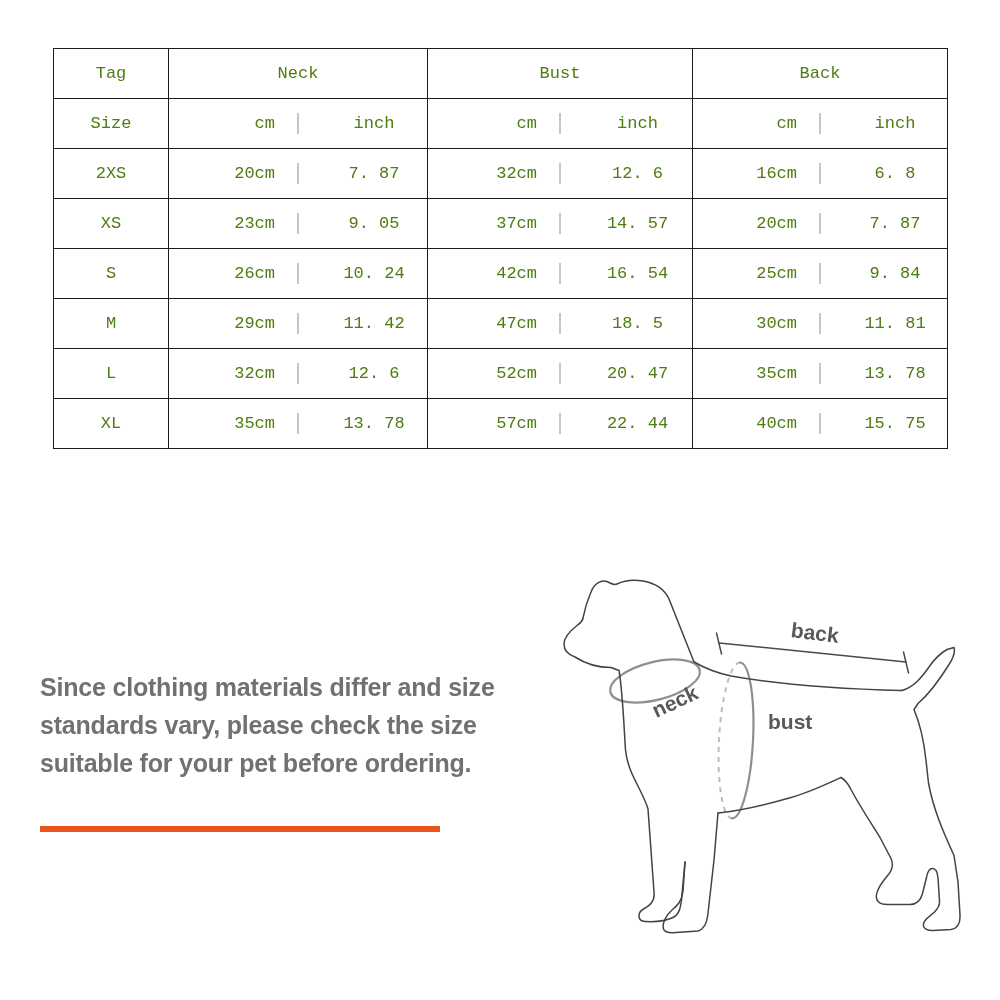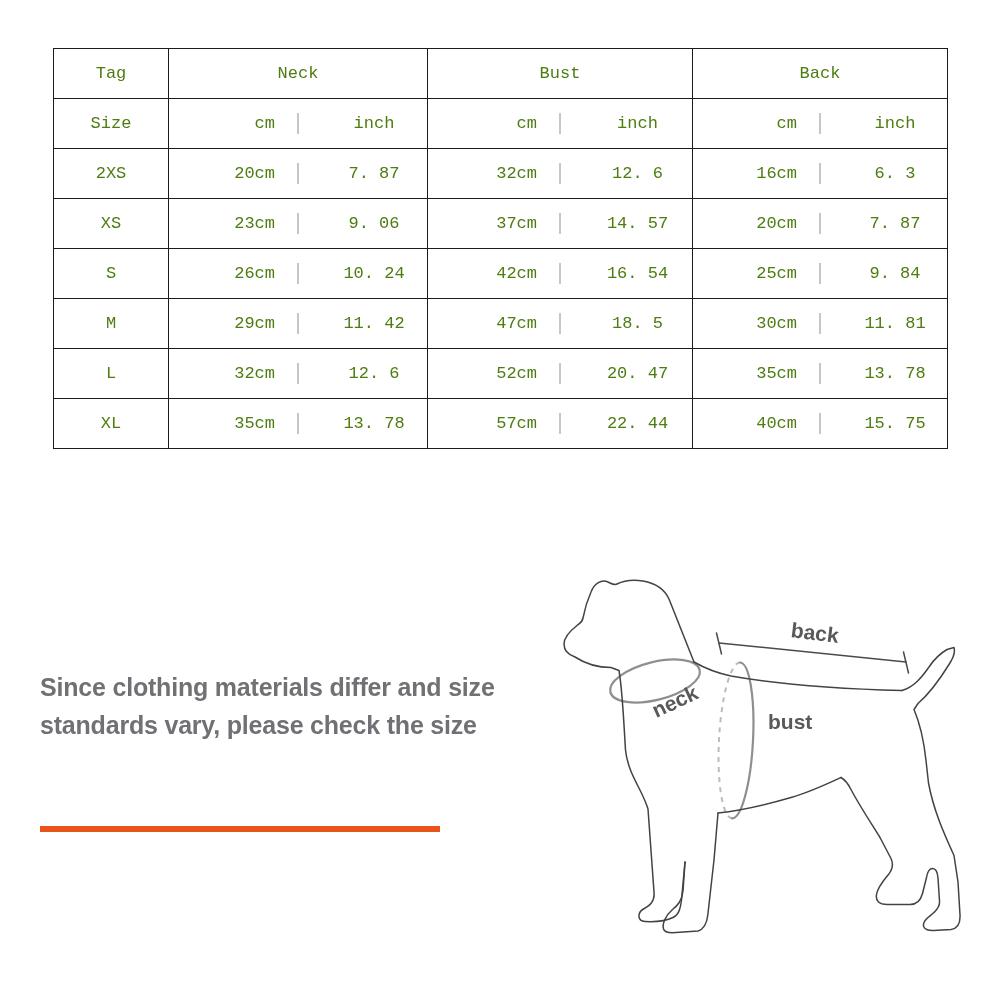--- a/index.html
+++ b/index.html
@@ -100,31 +100,31 @@
           <div class="pair">
         <span class="lv">32cm</span>
             <span class="vsep"></span>
             <span class="rv">12. 6</span>
           </div>
         </td>
       <td>
           <div class="pair">
         <span class="lv">16cm</span>
             <span class="vsep"></span>
-            <span class="rv">6. 3</span>
+            <span class="rv">6. 8</span>
           </div>
         </td>
     </tr>
     <tr>
       <td>XS</td>
       <td>
           <div class="pair">
         <span class="lv">23cm</span>
             <span class="vsep"></span>
-            <span class="rv">9. 06</span>
+            <span class="rv">9. 05</span>
           </div>
         </td>
       <td>
           <div class="pair">
         <span class="lv">37cm</span>
             <span class="vsep"></span>
             <span class="rv">14. 57</span>
           </div>
         </td>
       <td>
@@ -230,20 +230,21 @@
             <span class="rv">15. 75</span>
           </div>
         </td>
     </tr>
   </tbody>
 </table>
 
 <div class="note">
   <div>Since clothing materials differ and size</div>
   <div>standards vary, please check the size</div>
+  <div>suitable for your pet before ordering.</div>
 </div>
 <div class="accent-bar"></div>
 
 <svg class="dog" width="450" height="392" viewBox="0 0 450 392">
 
   <ellipse class="soft" cx="105" cy="121" rx="46" ry="19" transform="rotate(-14 105 121)"></ellipse>
 
   <path class="dash" d="M190.1,102.5 A17,78 3 0 0 181.9,258.3"></path>
   <path class="soft" d="M190.1,102.5 A17,78 3 0 1 181.9,258.3"></path>
 

